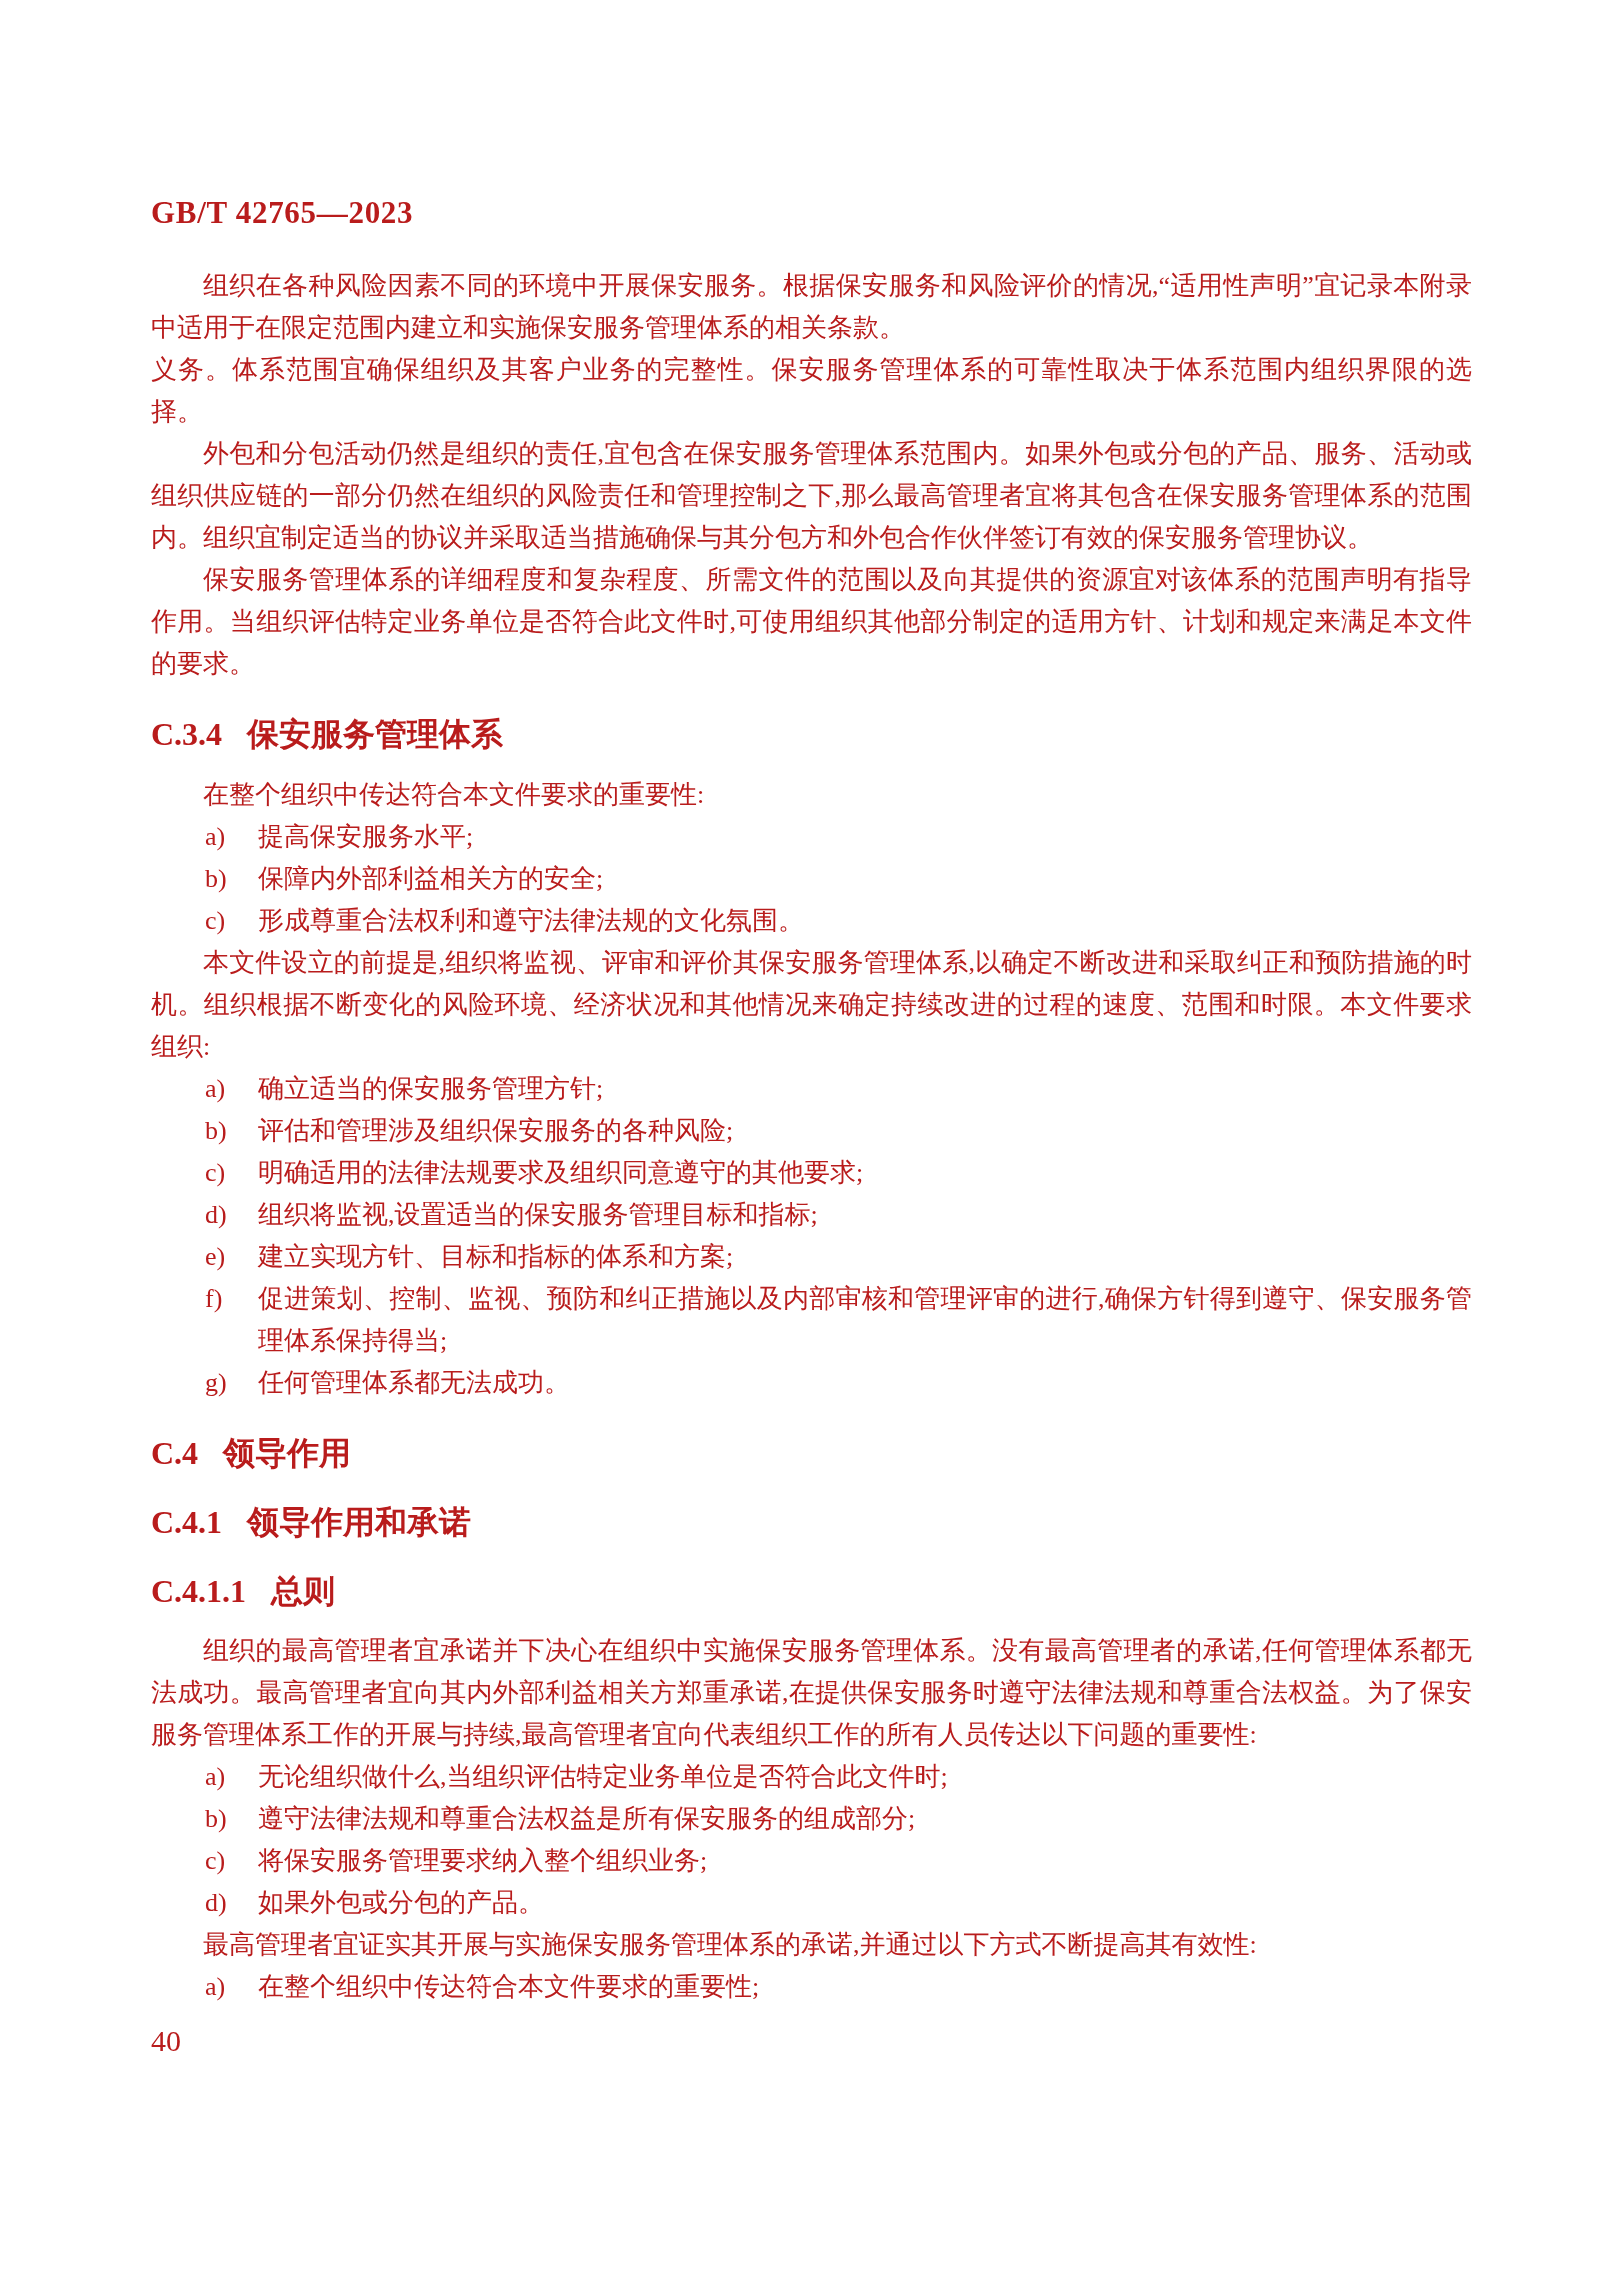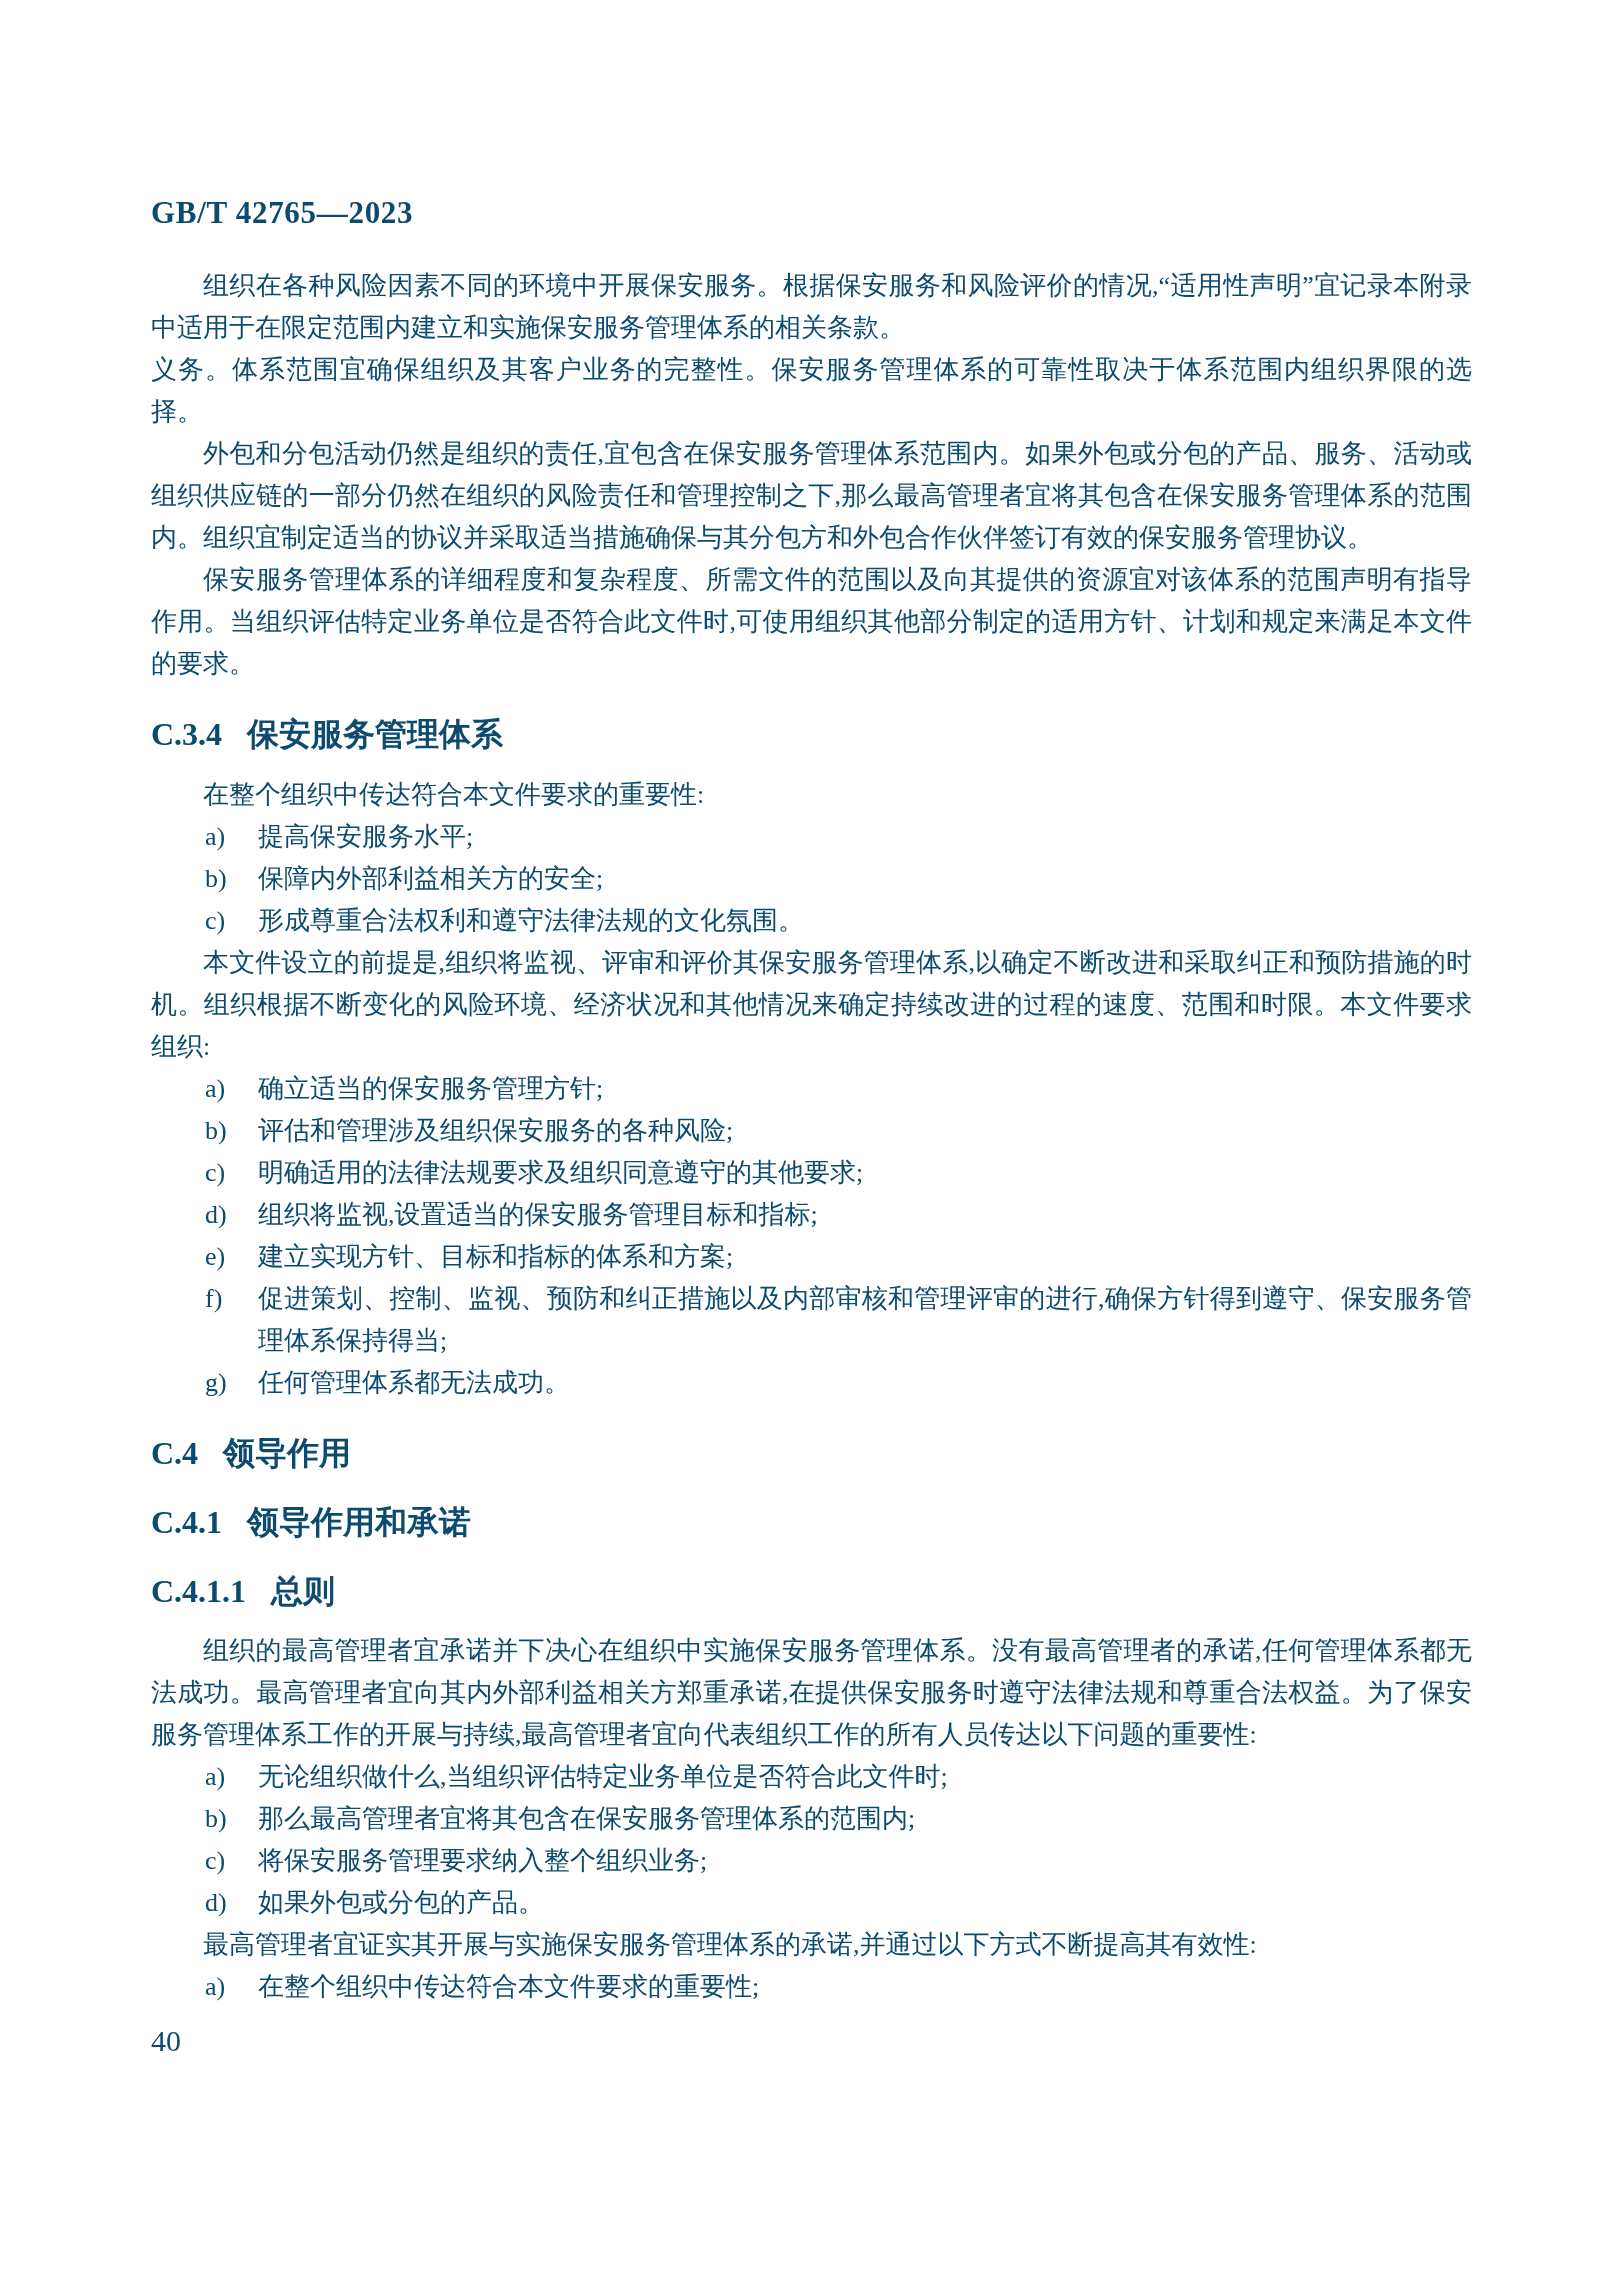--- a/index.html
+++ b/index.html
@@ -9,21 +9,21 @@
     background: #e8e8e8;
   }
   .page {
     position: relative;
     width: 1623px;
     height: 2295px;
     margin: 0 auto;
     background: #ffffff;
     box-sizing: border-box;
     padding: 196px 151px 0 151px;
-    color: #0c4a6e;
+    color: #b91c1c;
     font-family: "Liberation Serif", "DejaVu Serif", serif;
     font-size: 26px;
     line-height: 42px;
     overflow: hidden;
   }
   .doc-header {
     font-family: "Liberation Serif", "DejaVu Serif", serif;
     font-weight: bold;
     font-size: 31px;
     line-height: 34px;
@@ -154,21 +154,21 @@
 
   <p class="para indent">组织的最高管理者宜承诺并下决心在组织中实施保安服务管理体系。没有最高管理者的承诺,任何管理体系都无法成功。最高管理者宜向其内外部利益相关方郑重承诺,在提供保安服务时遵守法律法规和尊重合法权益。为了保安服务管理体系工作的开展与持续,最高管理者宜向代表组织工作的所有人员传达以下问题的重要性:</p>
 
   <div class="list-block">
     <div class="list-item">
       <span class="li-label">a)</span>
       <span class="li-text">无论组织做什么,当组织评估特定业务单位是否符合此文件时;</span>
     </div>
     <div class="list-item">
       <span class="li-label">b)</span>
-      <span class="li-text">那么最高管理者宜将其包含在保安服务管理体系的范围内;</span>
+      <span class="li-text">遵守法律法规和尊重合法权益是所有保安服务的组成部分;</span>
     </div>
     <div class="list-item">
       <span class="li-label">c)</span>
       <span class="li-text">将保安服务管理要求纳入整个组织业务;</span>
     </div>
     <div class="list-item">
       <span class="li-label">d)</span>
       <span class="li-text">如果外包或分包的产品。</span>
     </div>
   </div>

